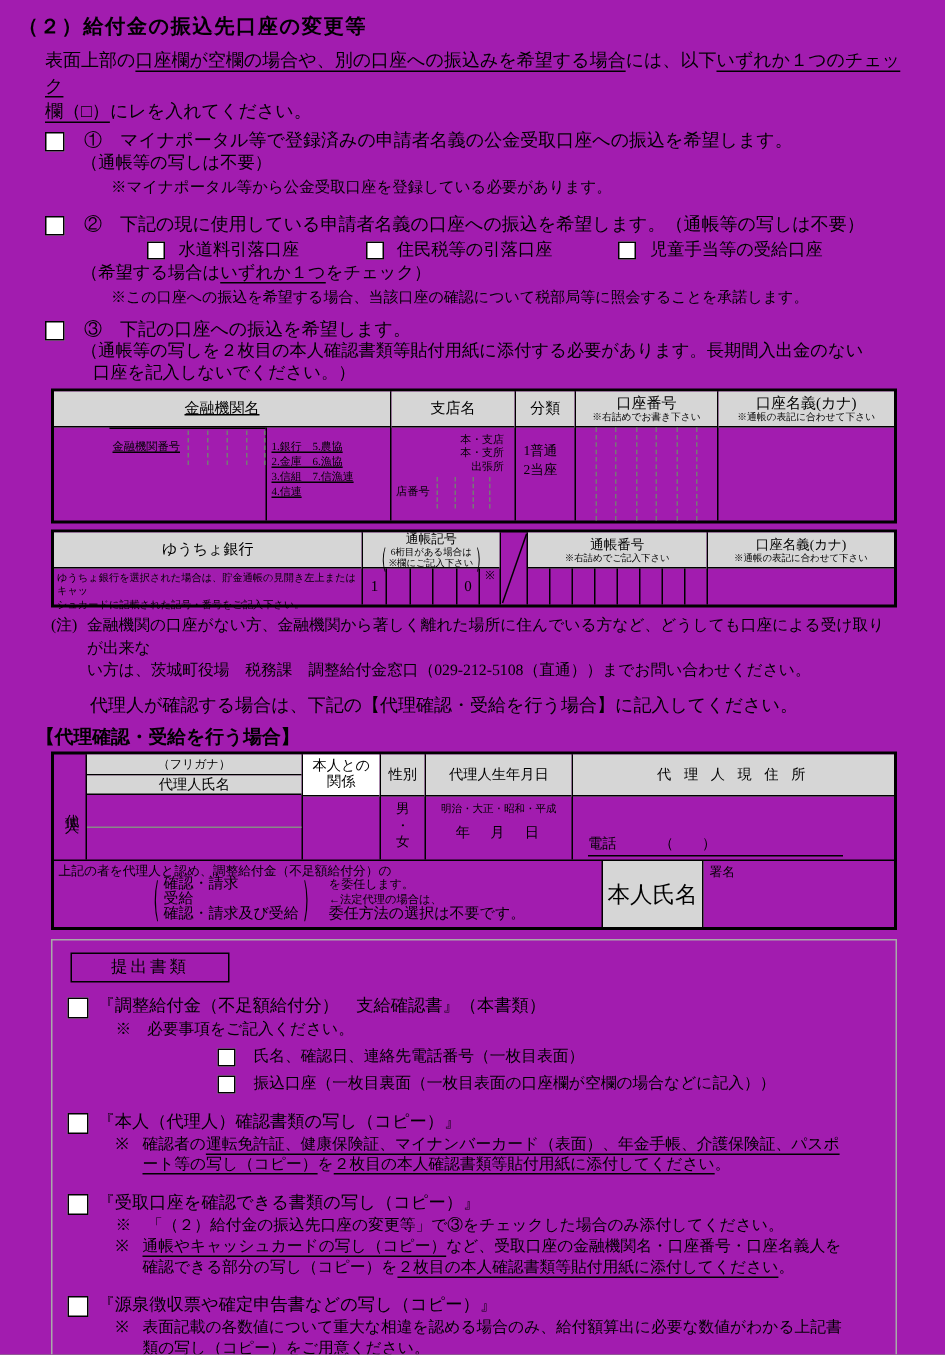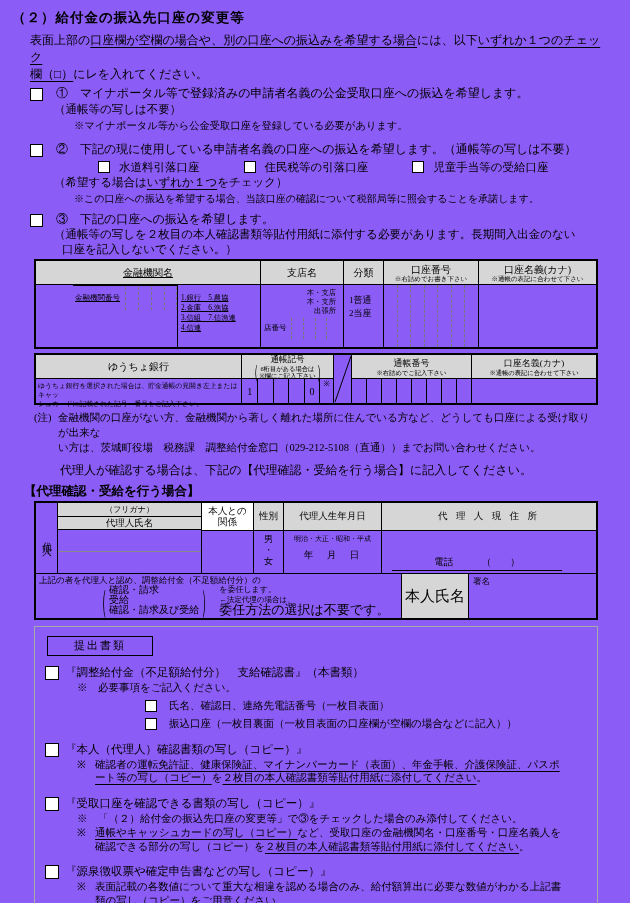--- a/index.html
+++ b/index.html
@@ -1,16 +1,16 @@
 <!DOCTYPE html>
 <html><head>
 <meta charset="utf-8">
 <style>
   html,body{margin:0;padding:0;background:#888;}
-  .page{width:630px;height:903px;background:#8b5cf6;margin:0 auto;position:relative;overflow:hidden;
+  .page{width:630px;height:903px;background:#a21caf;margin:0 auto;position:relative;overflow:hidden;
         font-family:"Liberation Serif","DejaVu Serif",serif;color:#000;}
   .title{padding-top:8px;margin:0 0 5px 12px;font-size:13.5px;font-weight:bold;letter-spacing:1px;line-height:19px;}
   .intro{margin-left:30px;width:582px;font-size:12px;line-height:17px;}
   .u{text-decoration:underline;text-underline-offset:2.5px;}
 
   
   .opt{margin-left:30px;font-size:12px;}
   .opt-line{display:flex;align-items:flex-start;gap:13px;line-height:17px;}
   .cbx{flex:none;display:inline-block;width:11px;height:11px;border:1px solid #000;background:#fff;margin-top:3px;}
   .cbx.small{width:10px;height:10px;margin-top:2px;}
@@ -84,21 +84,21 @@
   .p-hdr.white{background:#fff;}
   .nh1{height:14px;font-size:8px;}
   .nh2{height:13px;}
   .nbody{height:21px;box-sizing:border-box;}
   .nbody.second{border-top:1px solid #888;}
   .rel-hdr{height:28px;flex-direction:column;line-height:11px;}
   .p-body{flex:1;box-sizing:border-box;}
   .sex-body{display:flex;flex-direction:column;align-items:center;font-size:9px;line-height:11px;padding-top:3px;}
   .birth-era{font-size:7px;text-align:center;margin-top:3px;}
   .birth-ymd{font-size:9.5px;text-align:center;margin-top:5px;letter-spacing:2px;}
-  .addr-body{display:flex;align-items:flex-end;text-align:center;}
+  .addr-body{display:flex;align-items:flex-end;}
   .phone-line{margin:0 0 2px 10px;font-size:9.5px;border-bottom:1px solid #000;width:170px;padding-bottom:1px;}
   .pt-consent{display:flex;height:44px;border-top:1px solid #000;}
   .pc-text{width:366px;border-right:1px solid #000;padding:1px 0 0 3px;font-size:8.5px;line-height:10px;box-sizing:border-box;}
   .brace-row{display:flex;align-items:center;margin-left:55px;}
   .big-paren{display:inline-block;transform:scaleY(2.9);font-size:11px;margin:0 2px;}
   .brace-opts{font-size:10px;line-height:10px;}
   .brace-right{margin-left:5px;font-size:8px;line-height:10px;}
   .pc-principal{width:67px;background:#d6d6d6;border-right:1px solid #000;display:flex;align-items:center;justify-content:center;font-size:15px;box-sizing:border-box;}
   .pc-sign{flex:1;font-size:8.5px;padding:2px 0 0 4px;box-sizing:border-box;}
 
@@ -358,21 +358,21 @@
           <span class="big-paren">（</span>
           <span class="brace-opts">
             <div>確認・請求</div>
             <div>受給</div>
             <div>確認・請求及び受給</div>
           </span>
           <span class="big-paren">）</span>
           <span class="brace-right">
             <div>を委任します。</div>
             <div style="font-size:7.5px;">←法定代理の場合は、</div>
-            <div style="font-size:13px;">委任方法の選択は不要です。</div>
+            <div style="font-size:10px;">委任方法の選択は不要です。</div>
           </span>
         </div>
       </div>
       <div class="pc-principal">本人氏名</div>
       <div class="pc-sign">
         <span>署名</span>
       </div>
     </div>
   </div>
 

